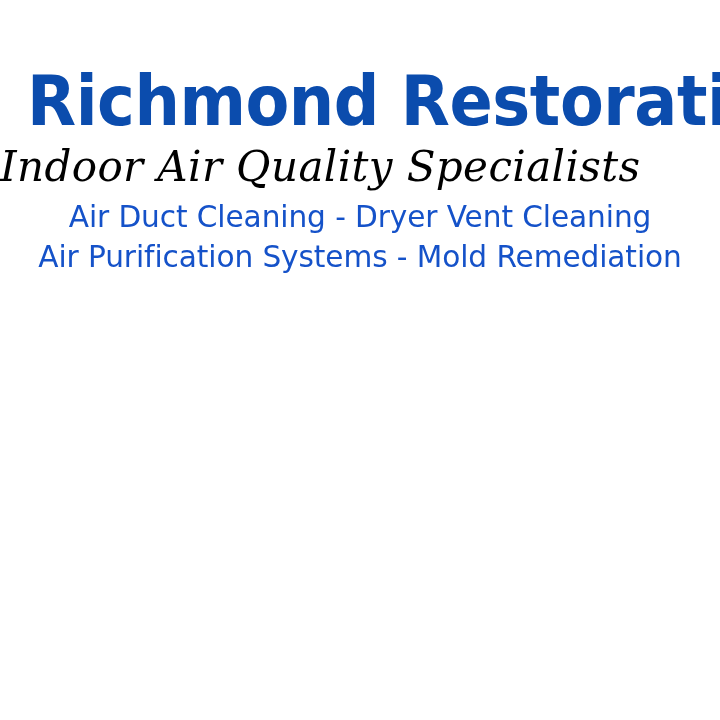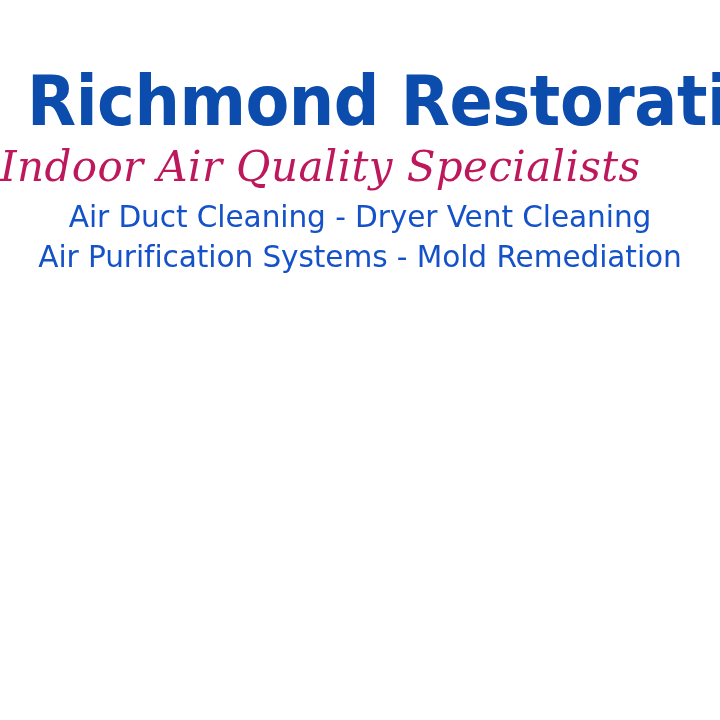--- a/index.html
+++ b/index.html
@@ -58,21 +58,21 @@
     left: 0;
     top: 142px;
     width: 577px;
     margin: 0;
     font-family: "DejaVu Serif", "Liberation Serif", serif;
     font-style: italic;
     font-weight: 400;
     font-size: 42px;
     line-height: 50px;
     letter-spacing: 0.4px;
-    color: #be185d;
+    color: #000000;
     white-space: nowrap;
   }
 
   
   .services {
     position: absolute;
     left: 0;
     top: 196px;
     width: 716px;
     margin: 0;

